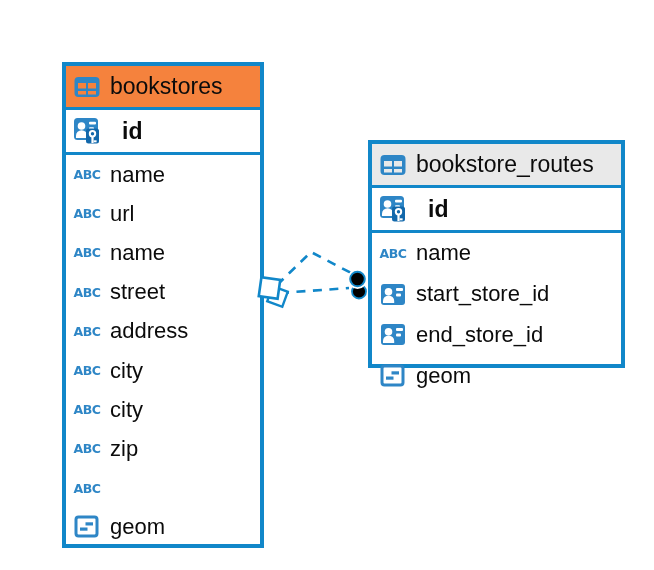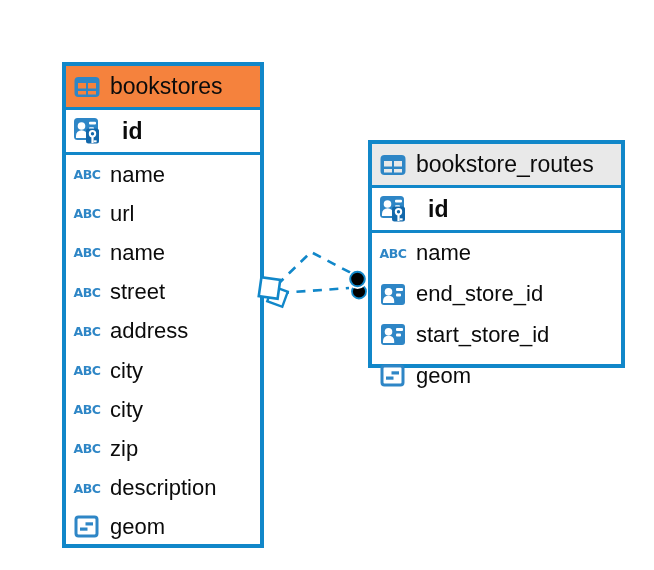--- a/index.html
+++ b/index.html
@@ -126,21 +126,20 @@
       <div class="row">
         <span class="icon-slot">
             <span class="abc">ABC</span>
           </span>
         <span class="label">zip</span>
       </div>
       <div class="row">
         <span class="icon-slot">
             <span class="abc">ABC</span>
           </span>
-        <span class="label">description</span>
       </div>
       <div class="row">
         <span class="icon-slot">
           <svg width="26" height="24" viewBox="0 0 26 24">
             <rect x="2" y="2" width="21" height="19" rx="2.5" fill="#ffffff" stroke="#2e86c6" stroke-width="3"></rect>
             <rect x="11.5" y="7.3" width="7.5" height="3.2" fill="#2e86c6"></rect>
             <rect x="6" y="12.5" width="7.5" height="3.2" fill="#2e86c6"></rect>
           </svg>
         </span>
         <span class="label">geom</span>
@@ -189,33 +188,33 @@
       <div class="row">
         <span class="icon-slot">
           <svg width="26" height="23" viewBox="0 0 26 23">
             <rect x="1" y="1" width="24" height="21" rx="3" fill="#2e86c6"></rect>
             <circle cx="8.5" cy="8.8" r="3.8" fill="#ffffff"></circle>
             <path d="M 3 20 v-2 a5.6 5.6 0 0 1 11.2 0 V 20 z" fill="#ffffff"></path>
             <rect x="16" y="5" width="7" height="3" rx="1" fill="#ffffff"></rect>
             <rect x="16" y="10.6" width="5" height="3" rx="1" fill="#ffffff"></rect>
           </svg>
         </span>
-        <span class="label">end_store_id</span>
+        <span class="label">start_store_id</span>
       </div>
       <div class="row">
         <span class="icon-slot">
           <svg width="26" height="23" viewBox="0 0 26 23">
             <rect x="1" y="1" width="24" height="21" rx="3" fill="#2e86c6"></rect>
             <circle cx="8.5" cy="8.8" r="3.8" fill="#ffffff"></circle>
             <path d="M 3 20 v-2 a5.6 5.6 0 0 1 11.2 0 V 20 z" fill="#ffffff"></path>
             <rect x="16" y="5" width="7" height="3" rx="1" fill="#ffffff"></rect>
             <rect x="16" y="10.6" width="5" height="3" rx="1" fill="#ffffff"></rect>
           </svg>
         </span>
-        <span class="label">start_store_id</span>
+        <span class="label">end_store_id</span>
       </div>
       <div class="row">
         <span class="icon-slot">
           <svg width="26" height="24" viewBox="0 0 26 24">
             <rect x="2" y="2" width="21" height="19" rx="2.5" fill="#ffffff" stroke="#2e86c6" stroke-width="3"></rect>
             <rect x="11.5" y="7.3" width="7.5" height="3.2" fill="#2e86c6"></rect>
             <rect x="6" y="12.5" width="7.5" height="3.2" fill="#2e86c6"></rect>
           </svg>
         </span>
         <span class="label">geom</span>

